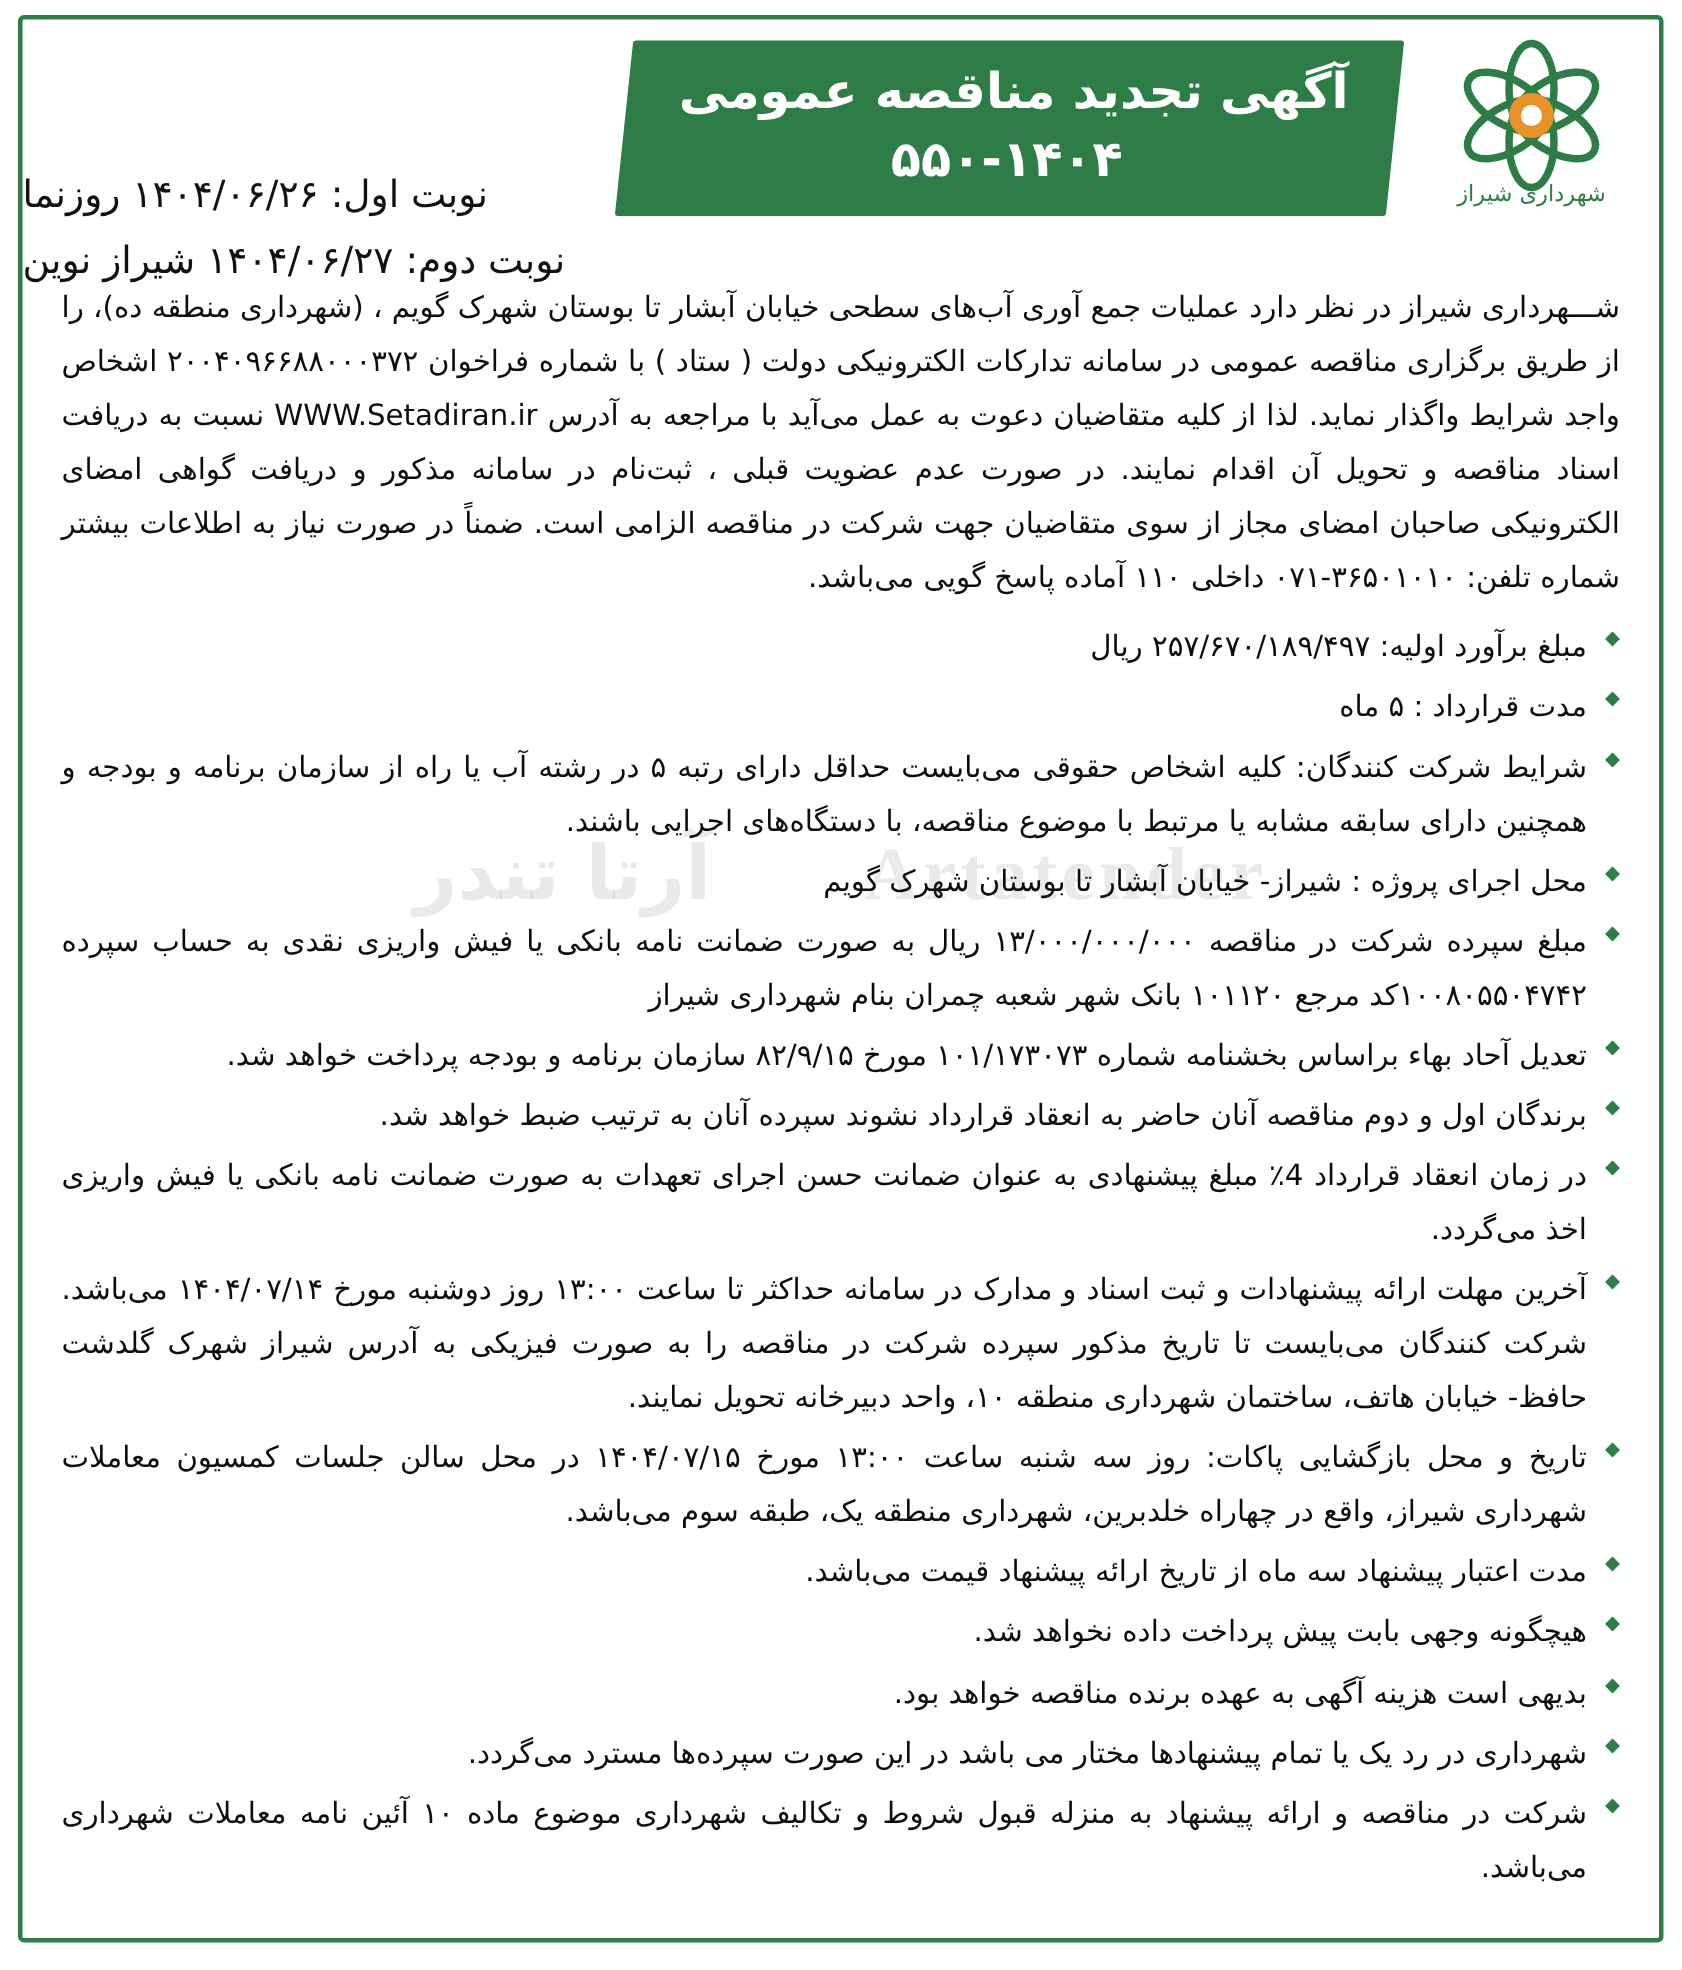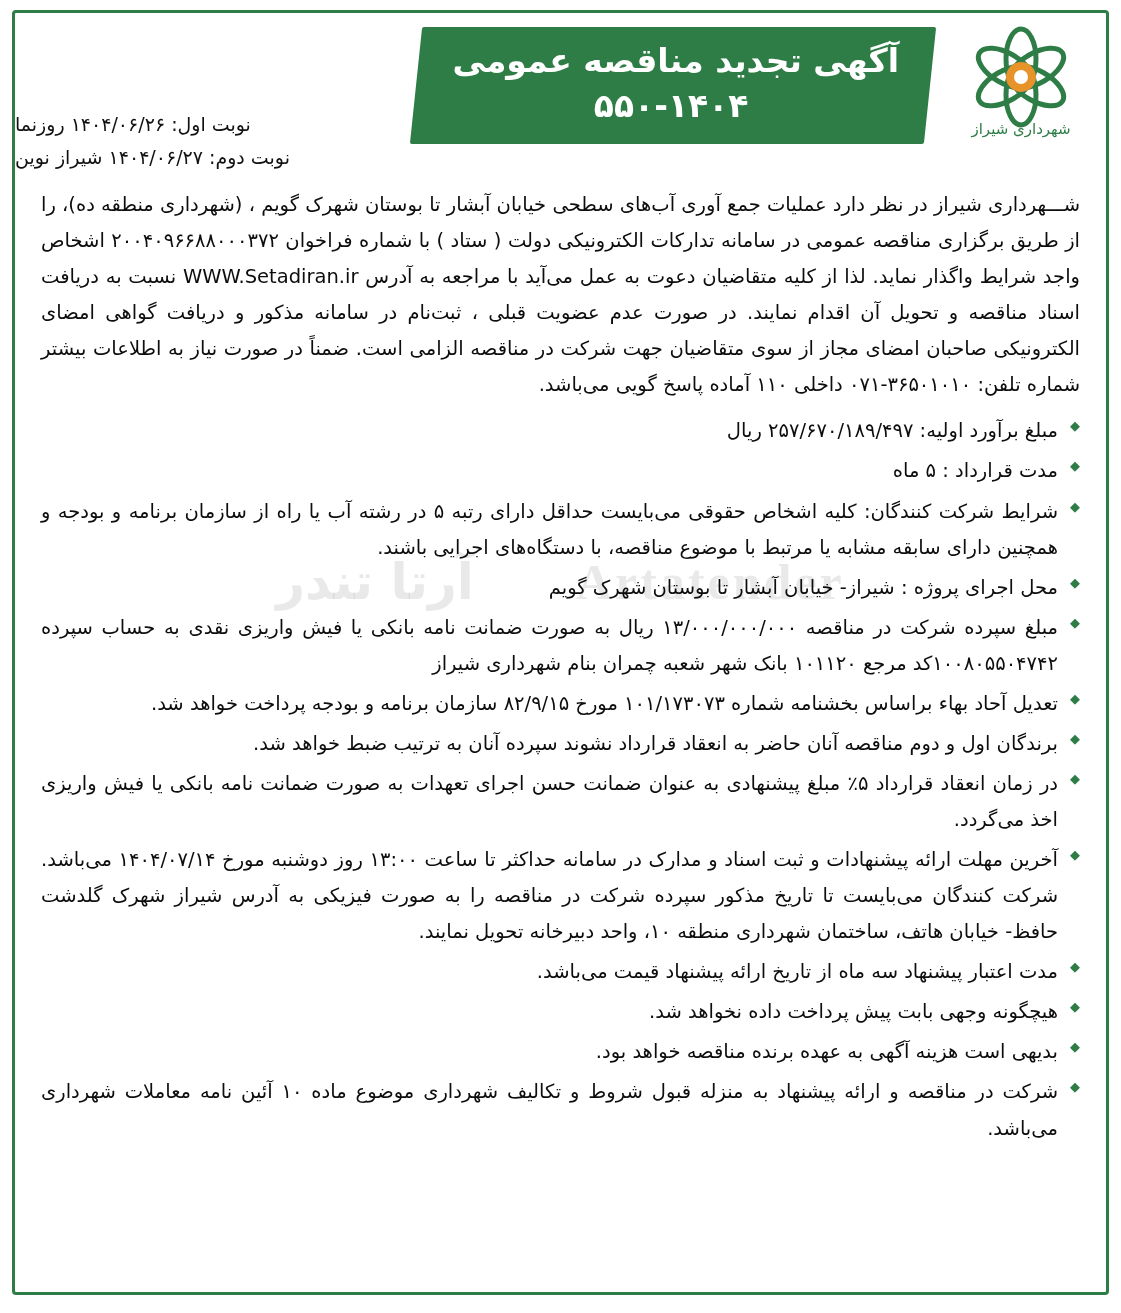--- a/index.html
+++ b/index.html
@@ -61,21 +61,21 @@
     border-radius: 2px;
     text-align: center;
     transform: skewX(-6deg);
     letter-spacing: 0px;
   }
   .title-banner span { display:inline-block; transform: skewX(6deg); }
   .issue-block {
     flex: 1 1 auto;
     text-align: left;
     padding: 95px 24px 0 0;
-    font-size: 19px;
+    font-size: 25px;
     line-height: 1.75;
     color: #111;
     direction: rtl;
   }
   .issue-line { white-space: nowrap; }
   
   .body {
     padding: 4px 26px 8px 26px;
     font-size: 19.5px;
     line-height: 1.85;
@@ -176,24 +176,26 @@
       <p class="intro">شـــهرداری شیراز در نظر دارد عملیات جمع آوری آب‌های سطحی خیابان آبشار تا بوستان شهرک گویم ، (شهرداری منطقه ده)، را از طریق برگزاری مناقصه عمومی در سامانه تدارکات الکترونیکی دولت ( ستاد ) با شماره فراخوان ۲۰۰۴۰۹۶۶۸۸۰۰۰۳۷۲ اشخاص واجد شرایط واگذار نماید. لذا از کلیه متقاضیان دعوت به عمل می‌آید با مراجعه به آدرس WWW.Setadiran.ir نسبت به دریافت اسناد مناقصه و تحویل آن اقدام نمایند. در صورت عدم عضویت قبلی ، ثبت‌نام در سامانه مذکور و دریافت گواهی امضای الکترونیکی صاحبان امضای مجاز از سوی متقاضیان جهت شرکت در مناقصه الزامی است. ضمناً در صورت نیاز به اطلاعات بیشتر شماره تلفن: ۳۶۵۰۱۰۱۰-۰۷۱ داخلی ۱۱۰ آماده پاسخ گویی می‌باشد.</p>
 
       <ul class="bullets">
         <li>مبلغ برآورد اولیه: ۲۵۷/۶۷۰/۱۸۹/۴۹۷ ریال</li>
         <li>مدت قرارداد : ۵ ماه</li>
         <li>شرایط شرکت کنندگان: کلیه اشخاص حقوقی می‌بایست حداقل دارای رتبه ۵ در رشته آب یا راه از سازمان برنامه و بودجه و همچنین دارای سابقه مشابه یا مرتبط با موضوع مناقصه، با دستگاه‌های اجرایی باشند.</li>
         <li>محل اجرای پروژه : شیراز- خیابان آبشار تا بوستان شهرک گویم</li>
         <li>مبلغ سپرده شرکت در مناقصه ۱۳/۰۰۰/۰۰۰/۰۰۰ ریال به صورت ضمانت نامه بانکی یا فیش واریزی نقدی به حساب سپرده ۱۰۰۸۰۵۵۰۴۷۴۲کد مرجع ۱۰۱۱۲۰ بانک شهر شعبه چمران بنام شهرداری شیراز</li>
         <li>تعدیل آحاد بهاء براساس بخشنامه شماره ۱۰۱/۱۷۳۰۷۳ مورخ ۸۲/۹/۱۵ سازمان برنامه و بودجه پرداخت خواهد شد.</li>
         <li>برندگان اول و دوم مناقصه آنان حاضر به انعقاد قرارداد نشوند سپرده آنان به ترتیب ضبط خواهد شد.</li>
-        <li>در زمان انعقاد قرارداد ۵٪ مبلغ پیشنهادی به عنوان ضمانت حسن اجرای تعهدات به صورت ضمانت نامه بانکی یا فیش واریزی اخذ می‌گردد.</li>
+        <li>در زمان انعقاد قرارداد 4٪ مبلغ پیشنهادی به عنوان ضمانت حسن اجرای تعهدات به صورت ضمانت نامه بانکی یا فیش واریزی اخذ می‌گردد.</li>
         <li>آخرین مهلت ارائه پیشنهادات و ثبت اسناد و مدارک در سامانه حداکثر تا ساعت ۱۳:۰۰ روز دوشنبه مورخ ۱۴۰۴/۰۷/۱۴ می‌باشد. شرکت کنندگان می‌بایست تا تاریخ مذکور سپرده شرکت در مناقصه را به صورت فیزیکی به آدرس شیراز شهرک گلدشت حافظ- خیابان هاتف، ساختمان شهرداری منطقه ۱۰، واحد دبیرخانه تحویل نمایند.</li>
+        <li>تاریخ و محل بازگشایی پاکات: روز سه شنبه ساعت ۱۳:۰۰ مورخ ۱۴۰۴/۰۷/۱۵ در محل سالن جلسات کمسیون معاملات شهرداری شیراز، واقع در چهاراه خلدبرین، شهرداری منطقه یک، طبقه سوم می‌باشد.</li>
         <li>مدت اعتبار پیشنهاد سه ماه از تاریخ ارائه پیشنهاد قیمت می‌باشد.</li>
         <li>هیچگونه وجهی بابت پیش پرداخت داده نخواهد شد.</li>
         <li>بدیهی است هزینه آگهی به عهده برنده مناقصه خواهد بود.</li>
+        <li>شهرداری در رد یک یا تمام پیشنهادها مختار می باشد در این صورت سپرده‌ها مسترد می‌گردد.</li>
         <li>شرکت در مناقصه و ارائه پیشنهاد به منزله قبول شروط و تکالیف شهرداری موضوع ماده ۱۰ آئین نامه معاملات شهرداری می‌باشد.</li>
 
       </ul>
     </div>
 
   </div>
 </div>
 
 </body></html>

